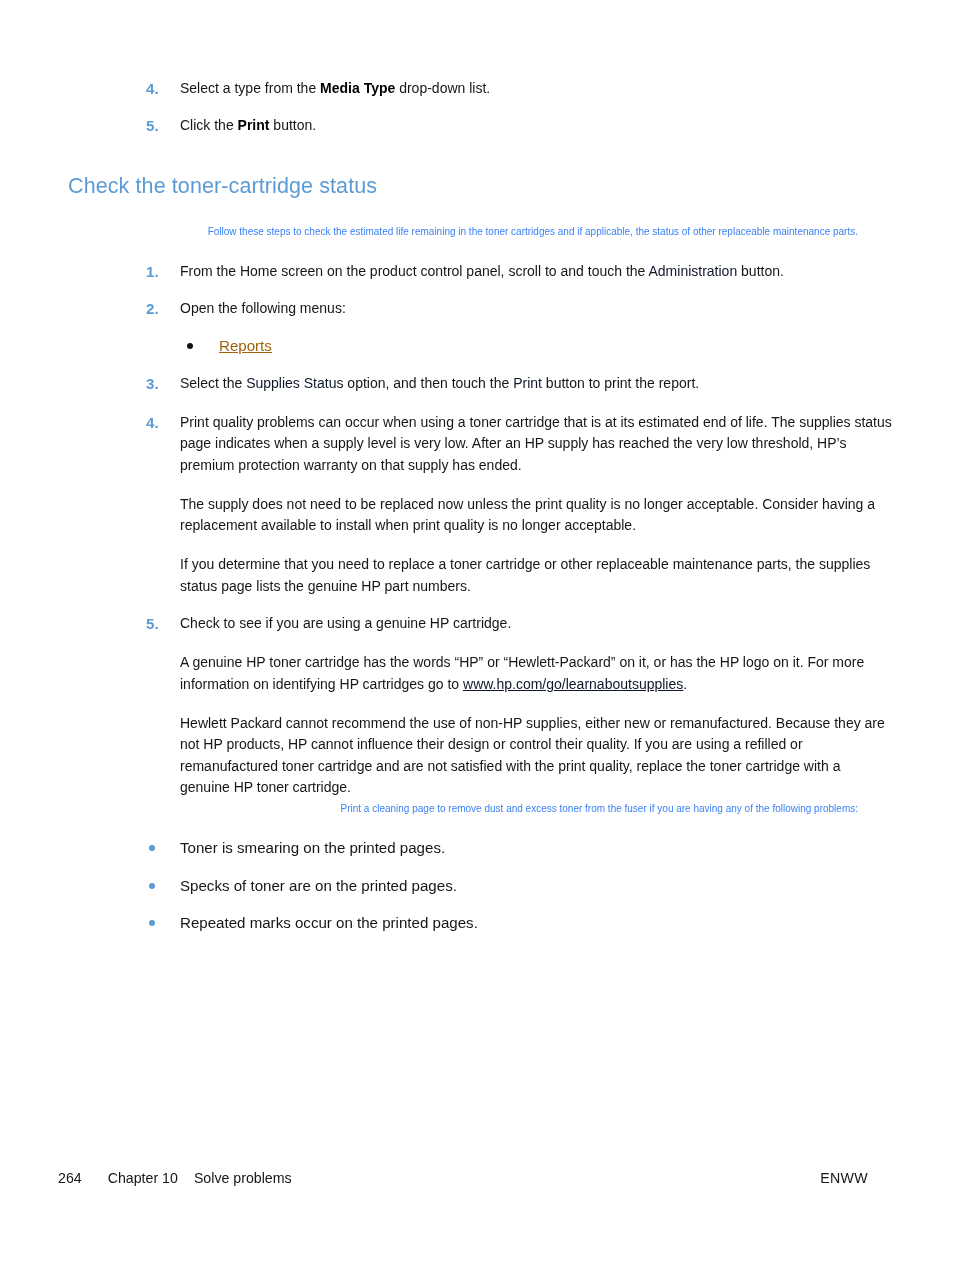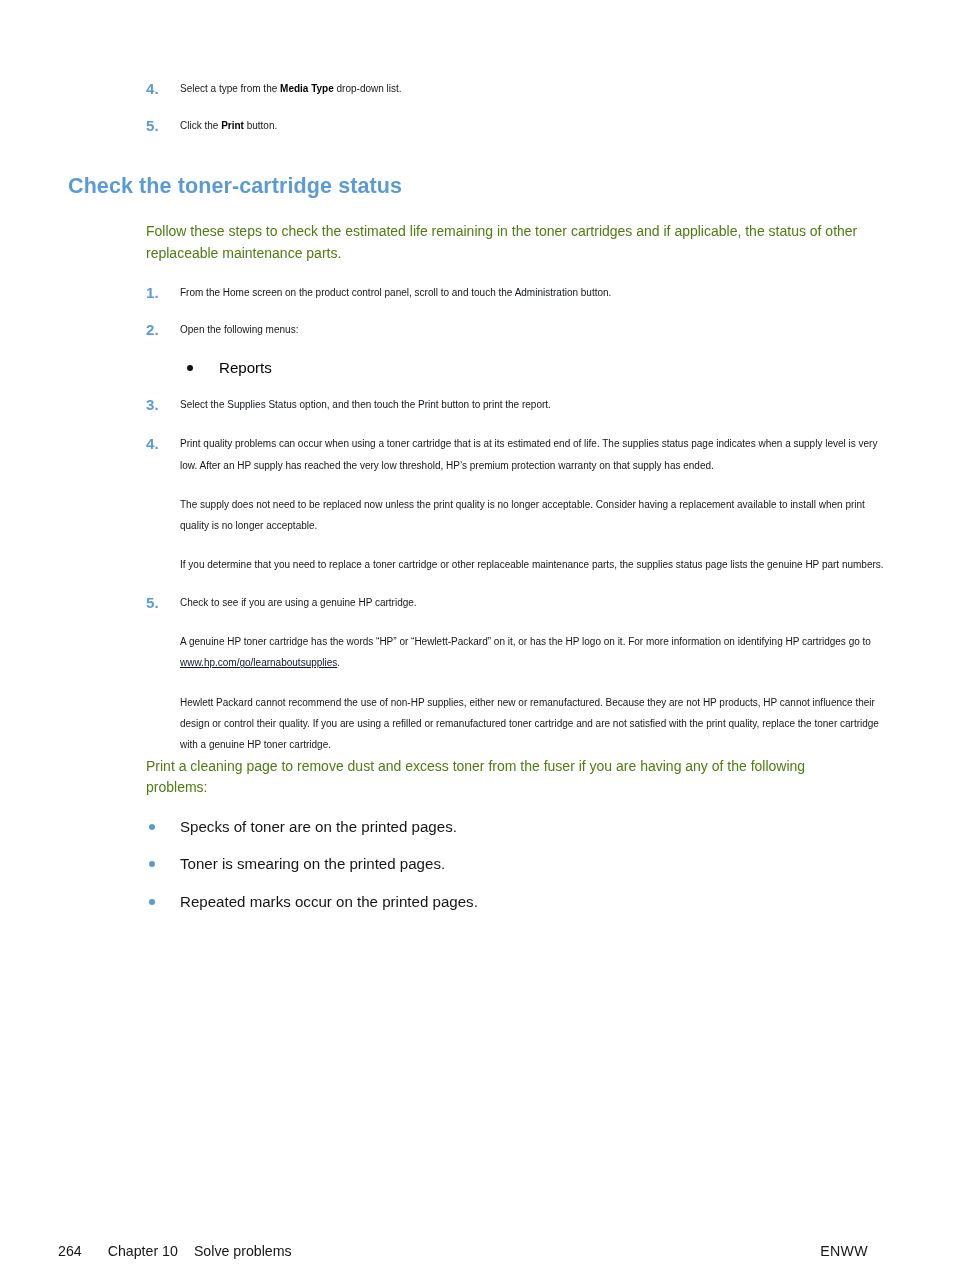--- a/index.html
+++ b/index.html
@@ -25,36 +25,36 @@
     position: absolute;
     left: 68px;
     top: 78px;
     width: 800px;
   }
 
   
   h1.section-heading {
     color: #5b9bd5;
     font-size: 21.5px;
-    font-weight: bold;
+    font-weight: normal;
     letter-spacing: 0.1px;
     margin: 0;
     padding: 0;
     line-height: 1.25;
   }
   .heading-block-1 { margin-top: 36px; margin-bottom: 22px; }
   .heading-block-2 { margin-top: 42px; margin-bottom: 24px; }
 
   
   .body-text {
-    font-size: 14px;
-    line-height: 21.3px;
-    color: #4d7c0f;
+    font-size: 10px;
+    line-height: 21.3px;
+    color: #3b82f6;
     margin: 0 0 0 0;
-    text-align: left;
+    text-align: right;
   }
   .indent { margin-left: 78px; width: 712px; }
   .para { margin-bottom: 18px; }
   .para:last-child { margin-bottom: 0; }
 
   
   ol.steps {
     list-style: none;
     margin: 0;
     padding: 0;
@@ -73,21 +73,21 @@
     left: 0;
     top: 0;
     color: #5b9bd5;
     font-weight: bold;
     font-size: 15.1px;
     line-height: 21.3px;
     width: 24px;
     text-align: left;
   }
   .step-body {
-    font-size: 10px;
+    font-size: 14px;
     line-height: 21.3px;
     color: #161616;
   }
   .step-body .para { margin-bottom: 0; }
   .step-body .subpara { margin-top: 18px; }
 
   
   ul.menu-list {
     list-style: none;
     margin: 16px 0 16px 0;
@@ -104,21 +104,21 @@
   ul.menu-list > li:last-child { margin-bottom: 0; }
   ul.menu-list > li .bullet-dot {
     position: absolute;
     left: 0;
     top: 8px;
     width: 6px;
     height: 6px;
     border-radius: 50%;
     background: #111111;
   }
-  .menu-label { color: #000000; }
+  .menu-label { color: #a16207; text-decoration: underline; }
 
   
   ul.problem-list {
     list-style: none;
     margin: 0;
     padding: 0;
   }
   ul.problem-list > li {
     position: relative;
     padding-left: 34px;
@@ -144,21 +144,21 @@
   .bold { font-weight: bold; color: #000000; }
   a.weblink {
     color: #0f172a;
     text-decoration: underline;
   }
 
   
   .footer {
     position: absolute;
     left: 0;
-    top: 1243px;
+    top: 1170px;
     width: 954px;
     height: 28px;
     font-size: 14.2px;
     color: #161616;
   }
   .footer-left {
     position: absolute;
     left: 58px;
     top: 0;
     white-space: pre;
@@ -238,25 +238,25 @@
       </li>
 
     </ol>
 
 
     <p class="body-text indent para">Print a cleaning page to remove dust and excess toner from the fuser if you are having any of the following problems:</p>
 
     <ul class="problem-list">
       <li>
         <span class="bullet-dot-blue"></span>
+        <span>Toner is smearing on the printed pages.</span>
+      </li>
+      <li>
+        <span class="bullet-dot-blue"></span>
         <span>Specks of toner are on the printed pages.</span>
-      </li>
-      <li>
-        <span class="bullet-dot-blue"></span>
-        <span>Toner is smearing on the printed pages.</span>
       </li>
       <li>
         <span class="bullet-dot-blue"></span>
         <span>Repeated marks occur on the printed pages.</span>
       </li>
     </ul>
 
   </div>
 
   <div class="footer">

